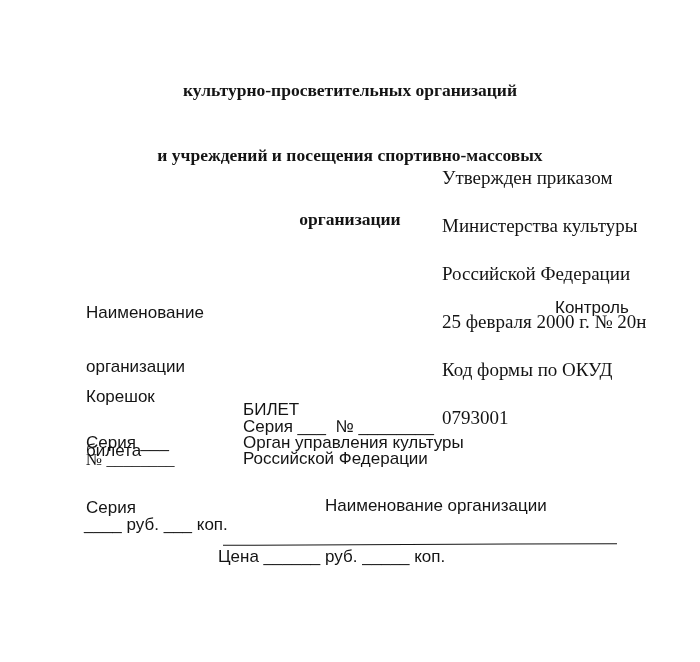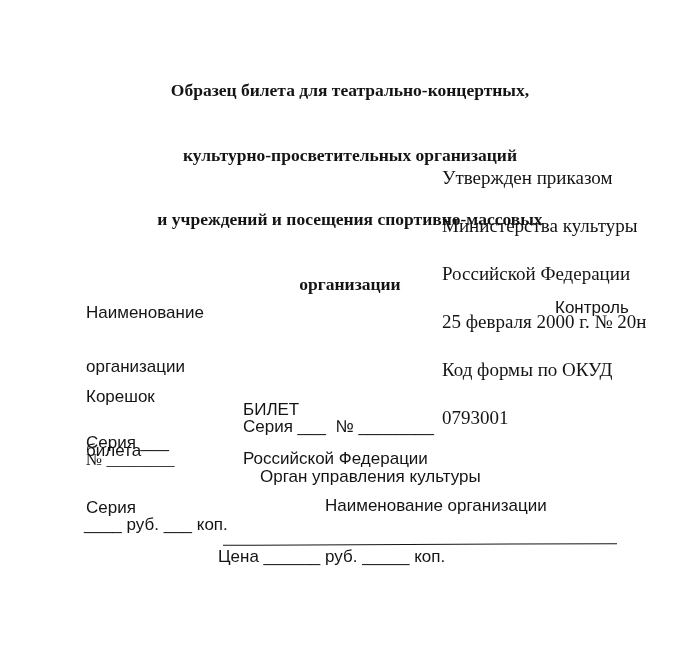--- a/index.html
+++ b/index.html
@@ -31,21 +31,20 @@
   }
   .center { text-align: left; }
   .hline { position: absolute; background: #161616; }
 </style>
 </head>
 <body>
 
 <div class="page">
 
   <div class="abs title" style="left:0; right:0; top:37px;">
-    <div>Образец билета для театрально-концертных,</div>
     <div>культурно-просветительных организаций</div>
     <div>и учреждений и посещения спортивно-массовых</div>
     <div>организации</div>
   </div>
 
   <div class="abs serif" style="left:442px; top:138px; width:166px;">
     <div>Утвержден приказом</div>
     <div>Министерства культуры</div>
     <div>Российской Федерации</div>
     <div>25 февраля 2000 г. № 20н</div>
@@ -62,21 +61,21 @@
 
   <div class="abs sans" style="left:86px; top:352px;">
     <div>Корешок</div>
     <div>билета</div>
   </div>
 
   <div class="abs sans center" style="left:243px; top:401px; width:152px;">БИЛЕТ</div>
 
   <div class="abs sans" style="left:243px; top:418px;">Серия ___  № ________</div>
 
-  <div class="abs sans" style="left:260px; top:434px;margin-top:34px;">Орган управления культуры</div>
+  <div class="abs sans" style="left:243px; top:434px;">Орган управления культуры</div>
   <div class="abs sans" style="left:243px; top:450px;">Российской Федерации</div>
 
   <div class="abs sans" style="left:86px; top:434px;">Серия ___</div>
   <div class="abs sans" style="left:86px; top:451px;font-family:Liberation Serif, serif;">№ ________</div>
 
   <div class="abs sans" style="left:86px; top:499px;">Серия</div>
   <div class="abs sans" style="left:84px; top:516px;">____ руб. ___ коп.</div>
 
   <div class="abs sans" style="left:325px; top:497px;">Наименование организации</div>
 

